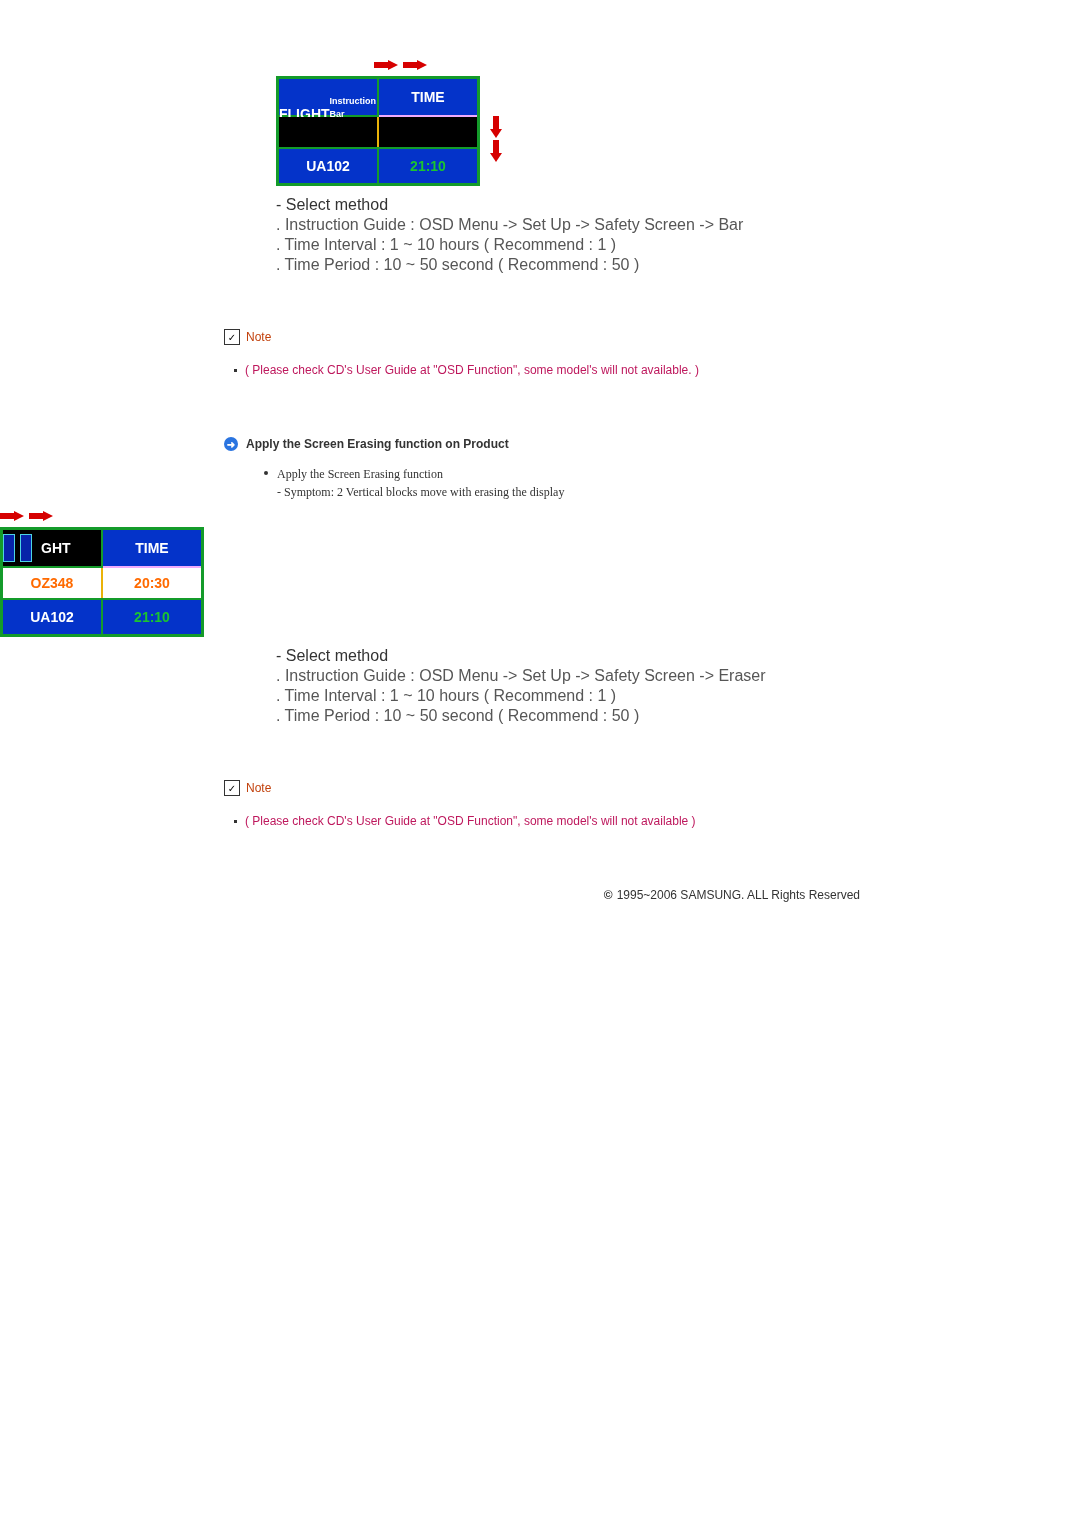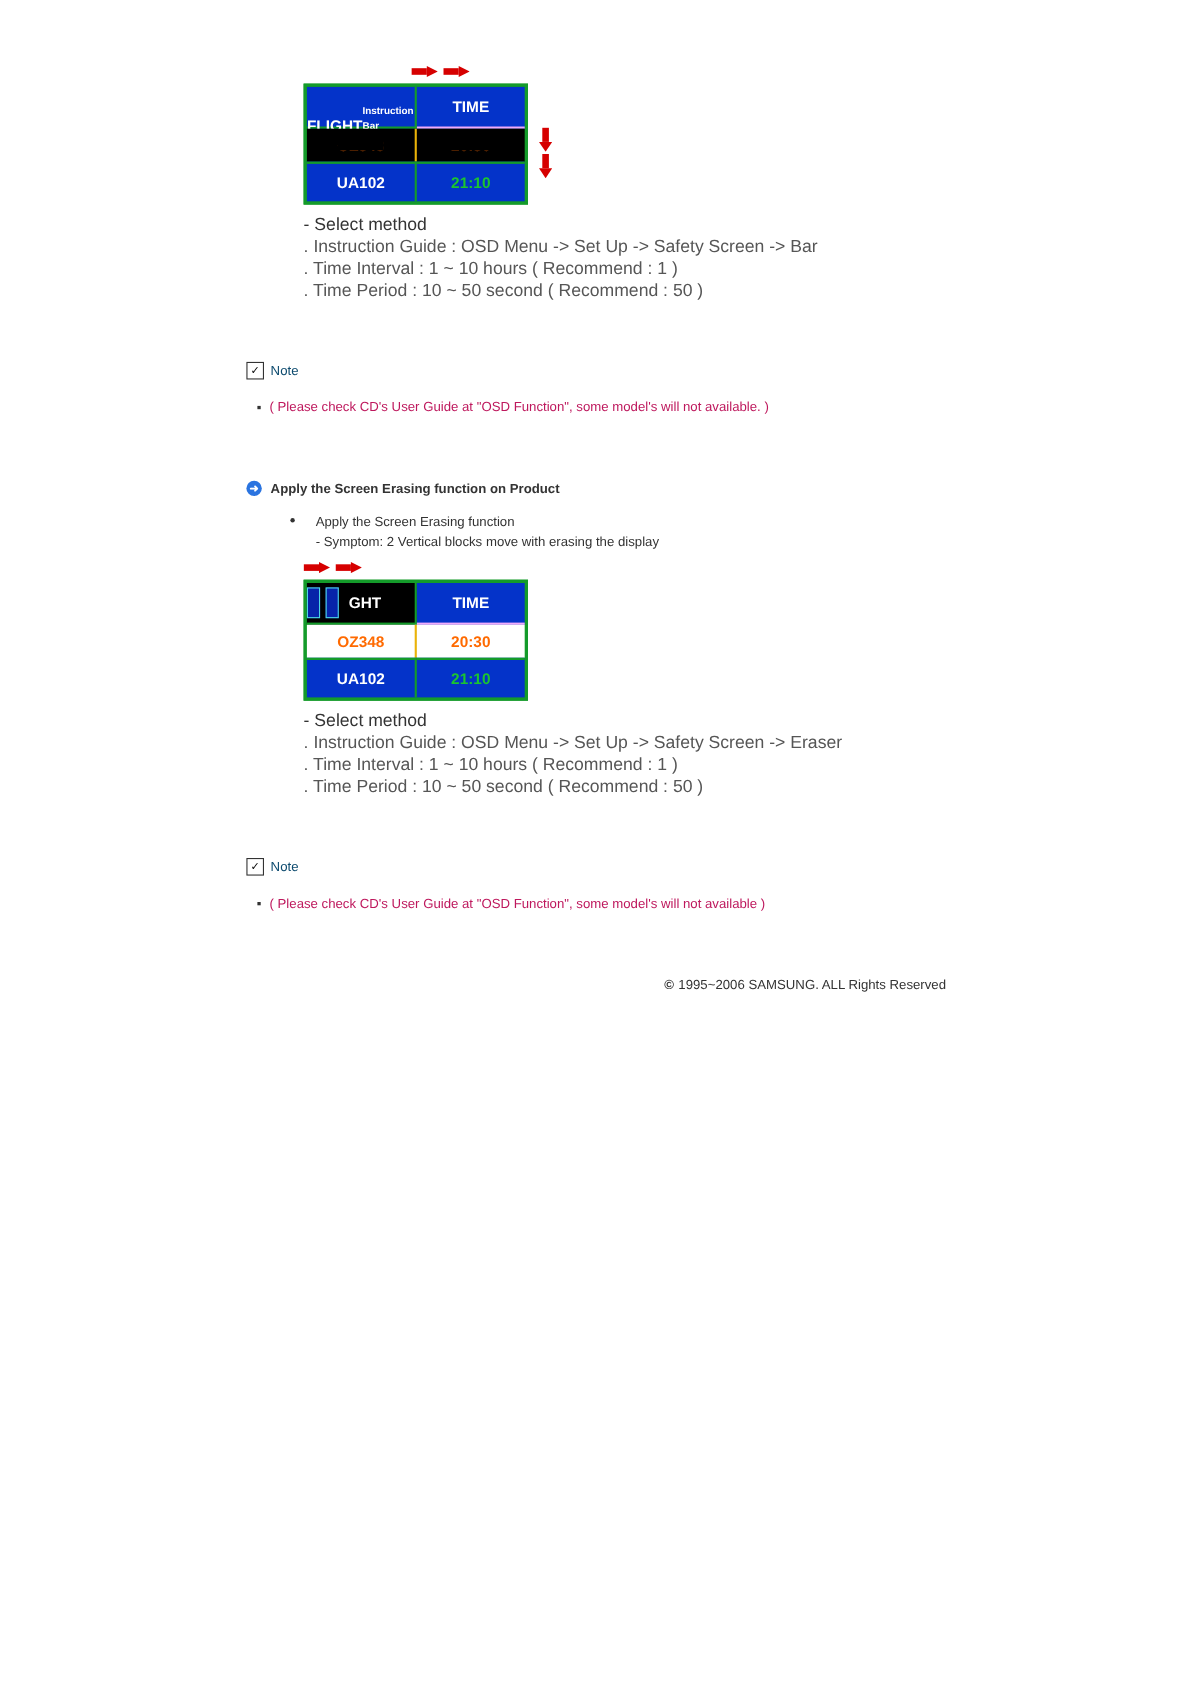--- a/index.html
+++ b/index.html
@@ -1,19 +1,19 @@
 <!DOCTYPE html>
 <html><head>
 <meta charset="utf-8">
 <style>
   body { margin:0; padding:0; background:#fff; font-family:Arial,Helvetica,sans-serif; width:1080px; }
   .page { width:1080px; }
   .content { margin-left:224px; width:640px; }
   .img-area { margin-left:276px; margin-top:60px; }
-  .img-area2 { margin-left:276px; margin-top:10px; }
+  .img-area2 { margin-top:10px; }
   .arrow-top { display:flex; gap:5px; margin-left:98px; margin-bottom:6px; }
   .panel { display:flex; align-items:flex-start; }
   .table { border:3px solid #149b2a; background:#149b2a; }
   .table .row { display:flex; }
   .cell { display:flex; align-items:center; justify-content:center; height:28px; font-weight:bold; font-size:14px; }
   .hcell1 { width:98px; background:#0433c9; color:#fff; border-right:2px solid #149b2a; border-bottom:2px solid #149b2a; }
   .hcell1 .sub { color:#fff; font-size:9px; font-weight:bold; }
   .hcell1-inner { display:flex; flex-direction:row; align-items:flex-end; line-height:13px; padding-top:2px;margin-top:20px; }
   .hcell2 { width:98px; background:#0433c9; color:#fff; border-bottom:2px solid #f0abfc; height:36px; }
   .r2 .cell { background:#000; color:#ff6a00; height:30px; border-top:0; }
@@ -27,28 +27,28 @@
   .c1, .c2 { width:98px; }
   .c1 { border-right:2px solid #149b2a; }
   .side-arrows { margin-left:10px; margin-top:40px; display:flex; flex-direction:column; gap:2px; }
   .side-arrows svg { display:block; }
   .txt { font-size:16px; color:#333; }
   .sm { margin-left:276px; margin-top:10px; line-height:18px; }
   .sm2 { margin-left:276px; margin-top:2px; line-height:18px; color:#565656; }
   .note-row { margin-top:55px; display:flex; align-items:center; gap:6px; }
   .note-row2 { margin-top:55px; display:flex; align-items:center; gap:6px; }
   .note-icon { width:14px; height:14px; border:1px solid #333; display:flex; align-items:center; justify-content:center; font-size:10px; }
-  .note-label { font-size:12px; color:#0c4a6e; }
+  .note-label { font-size:12px; color:#c2410c; }
   .note-bullet { margin-left:10px; margin-top:18px; display:flex; gap:8px; }
   .note-bullet .dot { width:3px; height:3px; background:#333; margin-top:6px; }
   .note-bullet .t { font-size:12px; color:#be185d; }
   .heading-row { margin-top:60px; display:flex; align-items:center; gap:8px; margin-bottom:14px; }
   .heading-row .h { font-weight:bold; font-size:12px; color:#333; }
   .circle-icon { width:14px; height:14px; border-radius:50%; background:#2a74e0; display:flex; align-items:center; justify-content:center; color:#fff; font-size:10px; font-weight:bold; }
-  .subbul { margin-left:40px; font-size:12px; color:#333; display:flex; gap:19px; align-items:flex-start; }
+  .subbul { margin-left:40px; font-size:12px; color:#333; display:flex; gap:9px; align-items:flex-start;font-family:Liberation Serif, serif; }
   .subbul .disc { width:4px; height:4px; background:#333; border-radius:50%; margin-top:6px; }
   .subbul .t { line-height:18px; }
   .copyright-row { text-align:right; margin-top:60px; width:820px; margin-left:40px; font-size:12px; color:#333; display:flex; justify-content:flex-end; align-items:center; gap:4px; }
   
   .eraser-table .hrow .cell .erblocks { display:flex; gap:5px; margin-right:5px; }
   .eraser-table .hrow .cell .erblocks .blk { width:10px; height:26px; background:#0723a9; border:1px solid #4dd4e3; }
   .eraser-hcell1 { width:98px; background:#000; border-right:2px solid #149b2a; border-bottom:2px solid #149b2a; height:36px; display:flex; align-items:center; }
   .eraser-hcell1 .t { color:#fff; font-weight:bold; font-size:14px; margin-left:4px; }
   .eraser-table .r2 .cell { background:#fff; color:#ff6a00; }
   .eraser-table .r3 .cell { background:#0433c9; }

